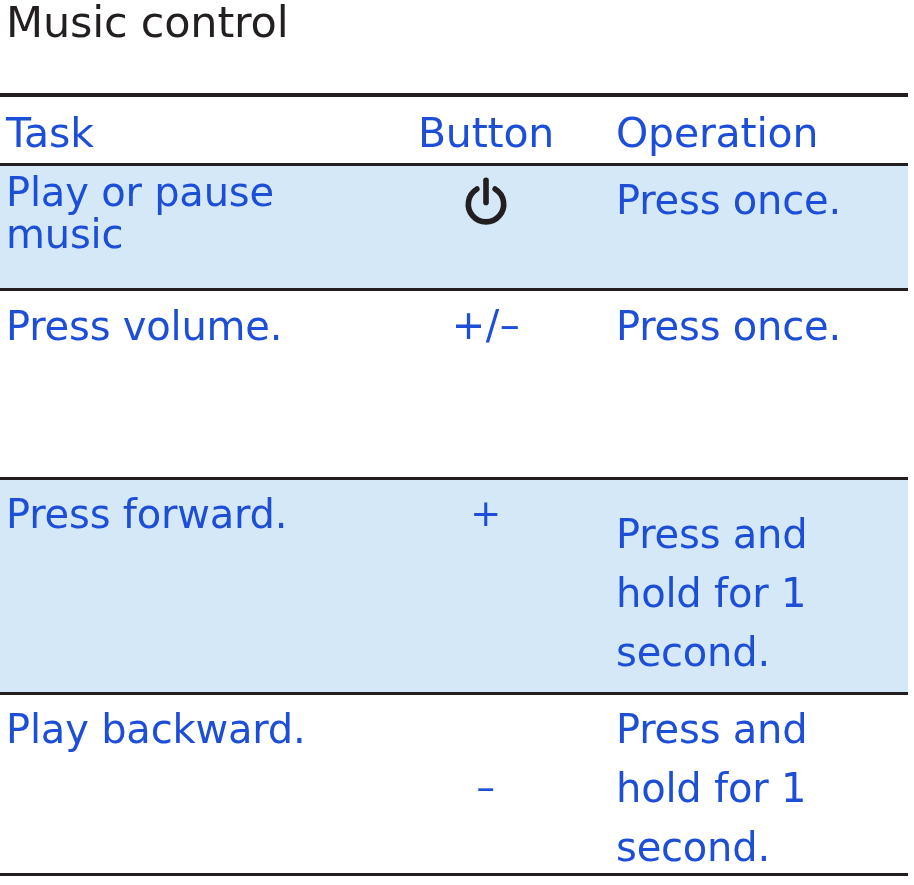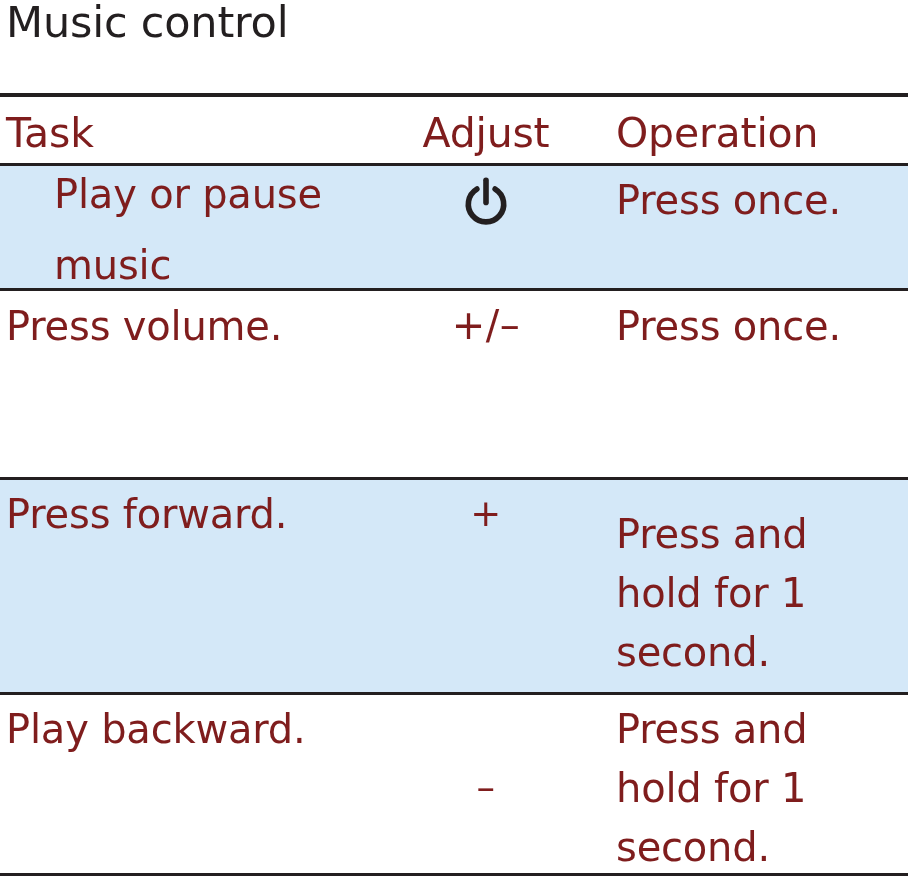--- a/index.html
+++ b/index.html
@@ -65,21 +65,21 @@
     width: 908px;
     background: #d4e8f8;
   }
 
   .cell {
     position: absolute;
     font-size: 40px;
     line-height: 58px;
     font-weight: 400;
     letter-spacing: -0.2px;
-    color: #7f1d1d;
+    color: #1d4ed8;
   }
   .cell.task      { left: 6px;   width: 348px; }
   .cell.button    { left: 356px; width: 260px; text-align: center; }
   .cell.operation { left: 616px; width: 262px; }
 
   .cell.head { font-size: 41px; }
 
   .btnsym {
     font-size: 40px;
     line-height: 58px;
@@ -119,24 +119,24 @@
     <div class="vdiv" style="left:355px; top:195px; height:3px;"></div>
     <div class="vdiv" style="left:617px; top:195px; height:3px;"></div>
     <div class="vdiv" style="left:355px; top:384px; height:3px;"></div>
     <div class="vdiv" style="left:617px; top:384px; height:3px;"></div>
     <div class="vdiv" style="left:355px; top:599px; height:3px;"></div>
     <div class="vdiv" style="left:617px; top:599px; height:3px;"></div>
     <div class="vdiv" style="left:355px; top:780px; height:3px;"></div>
     <div class="vdiv" style="left:617px; top:780px; height:3px;"></div>
 
     <div class="cell head task" style="top:11px;">Task</div>
-    <div class="cell head button" style="top:11px;">Adjust</div>
+    <div class="cell head button" style="top:11px;">Button</div>
     <div class="cell head operation" style="top:11px;">Operation</div>
 
-    <div class="cell task" style="top:66px; line-height:71px;margin-left:48px;">Play or pause music</div>
+    <div class="cell task" style="top:78px; line-height:42px;">Play or pause music</div>
     <div class="cell button" style="top:78px;">
       <span class="power-icon">
         <svg viewBox="0 0 44 50" width="46" height="52" aria-hidden="true">
           <path d="M13.2 11.6 A17 17 0 1 0 30.8 11.6" fill="none" stroke="#231f20" stroke-width="5.4" stroke-linecap="round"></path>
           <line x1="22" y1="3.2" x2="22" y2="24.5" stroke="#231f20" stroke-width="5.4" stroke-linecap="round"></line>
         </svg>
       </span>
     </div>
     <div class="cell operation" style="top:78px; line-height:59px;">Press once.</div>
 

